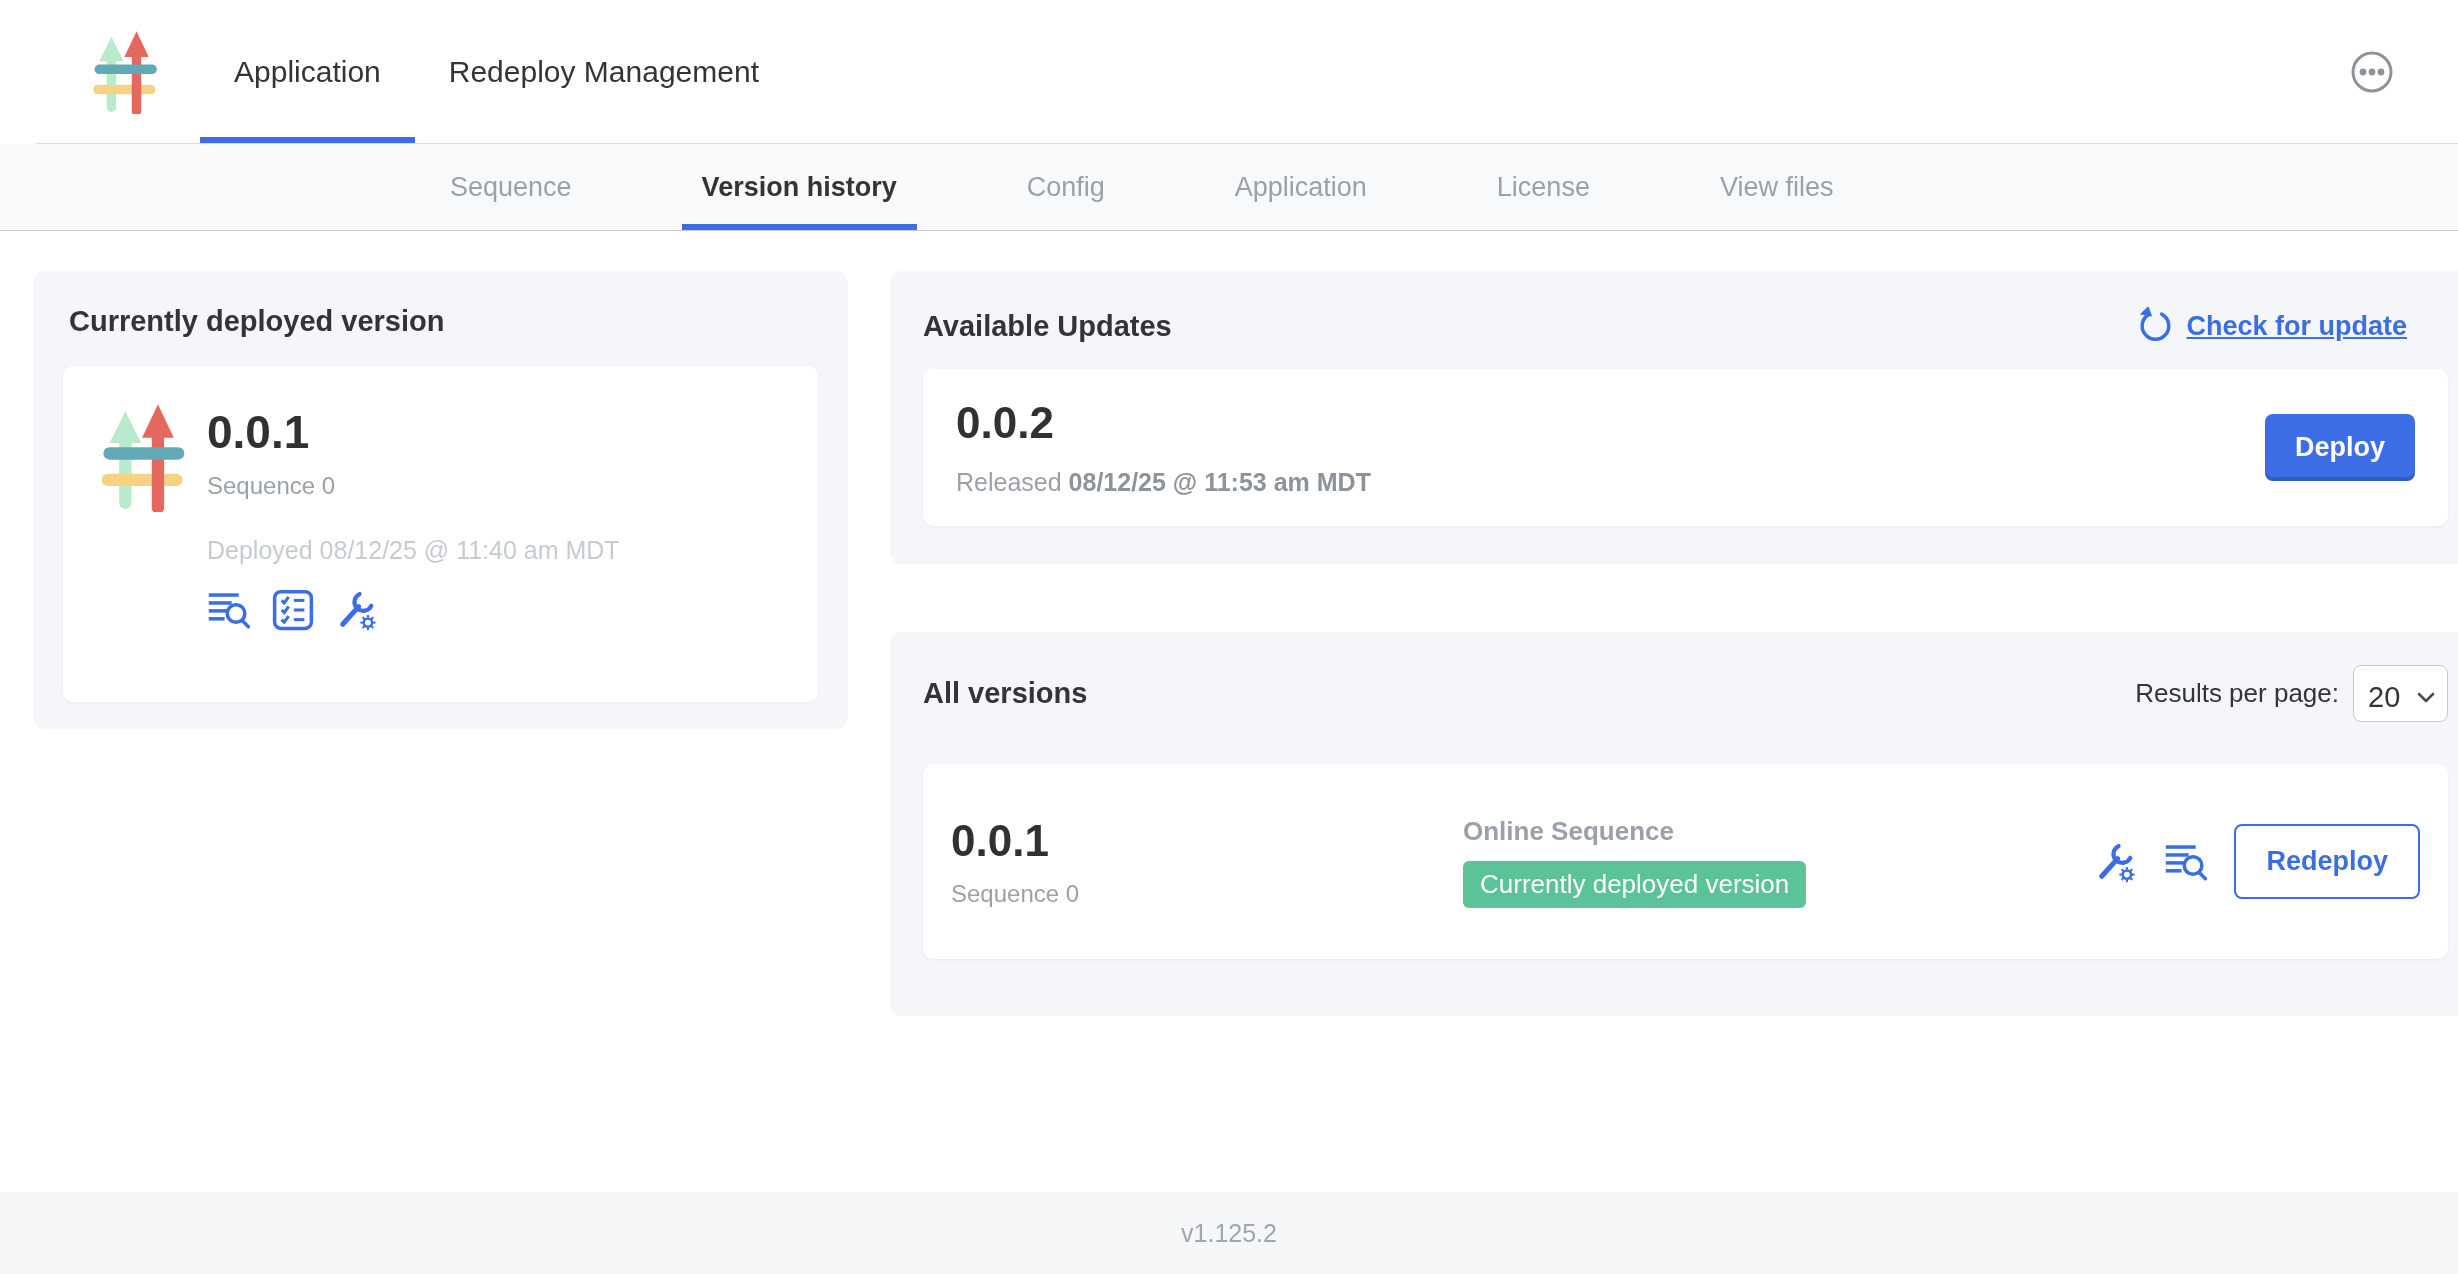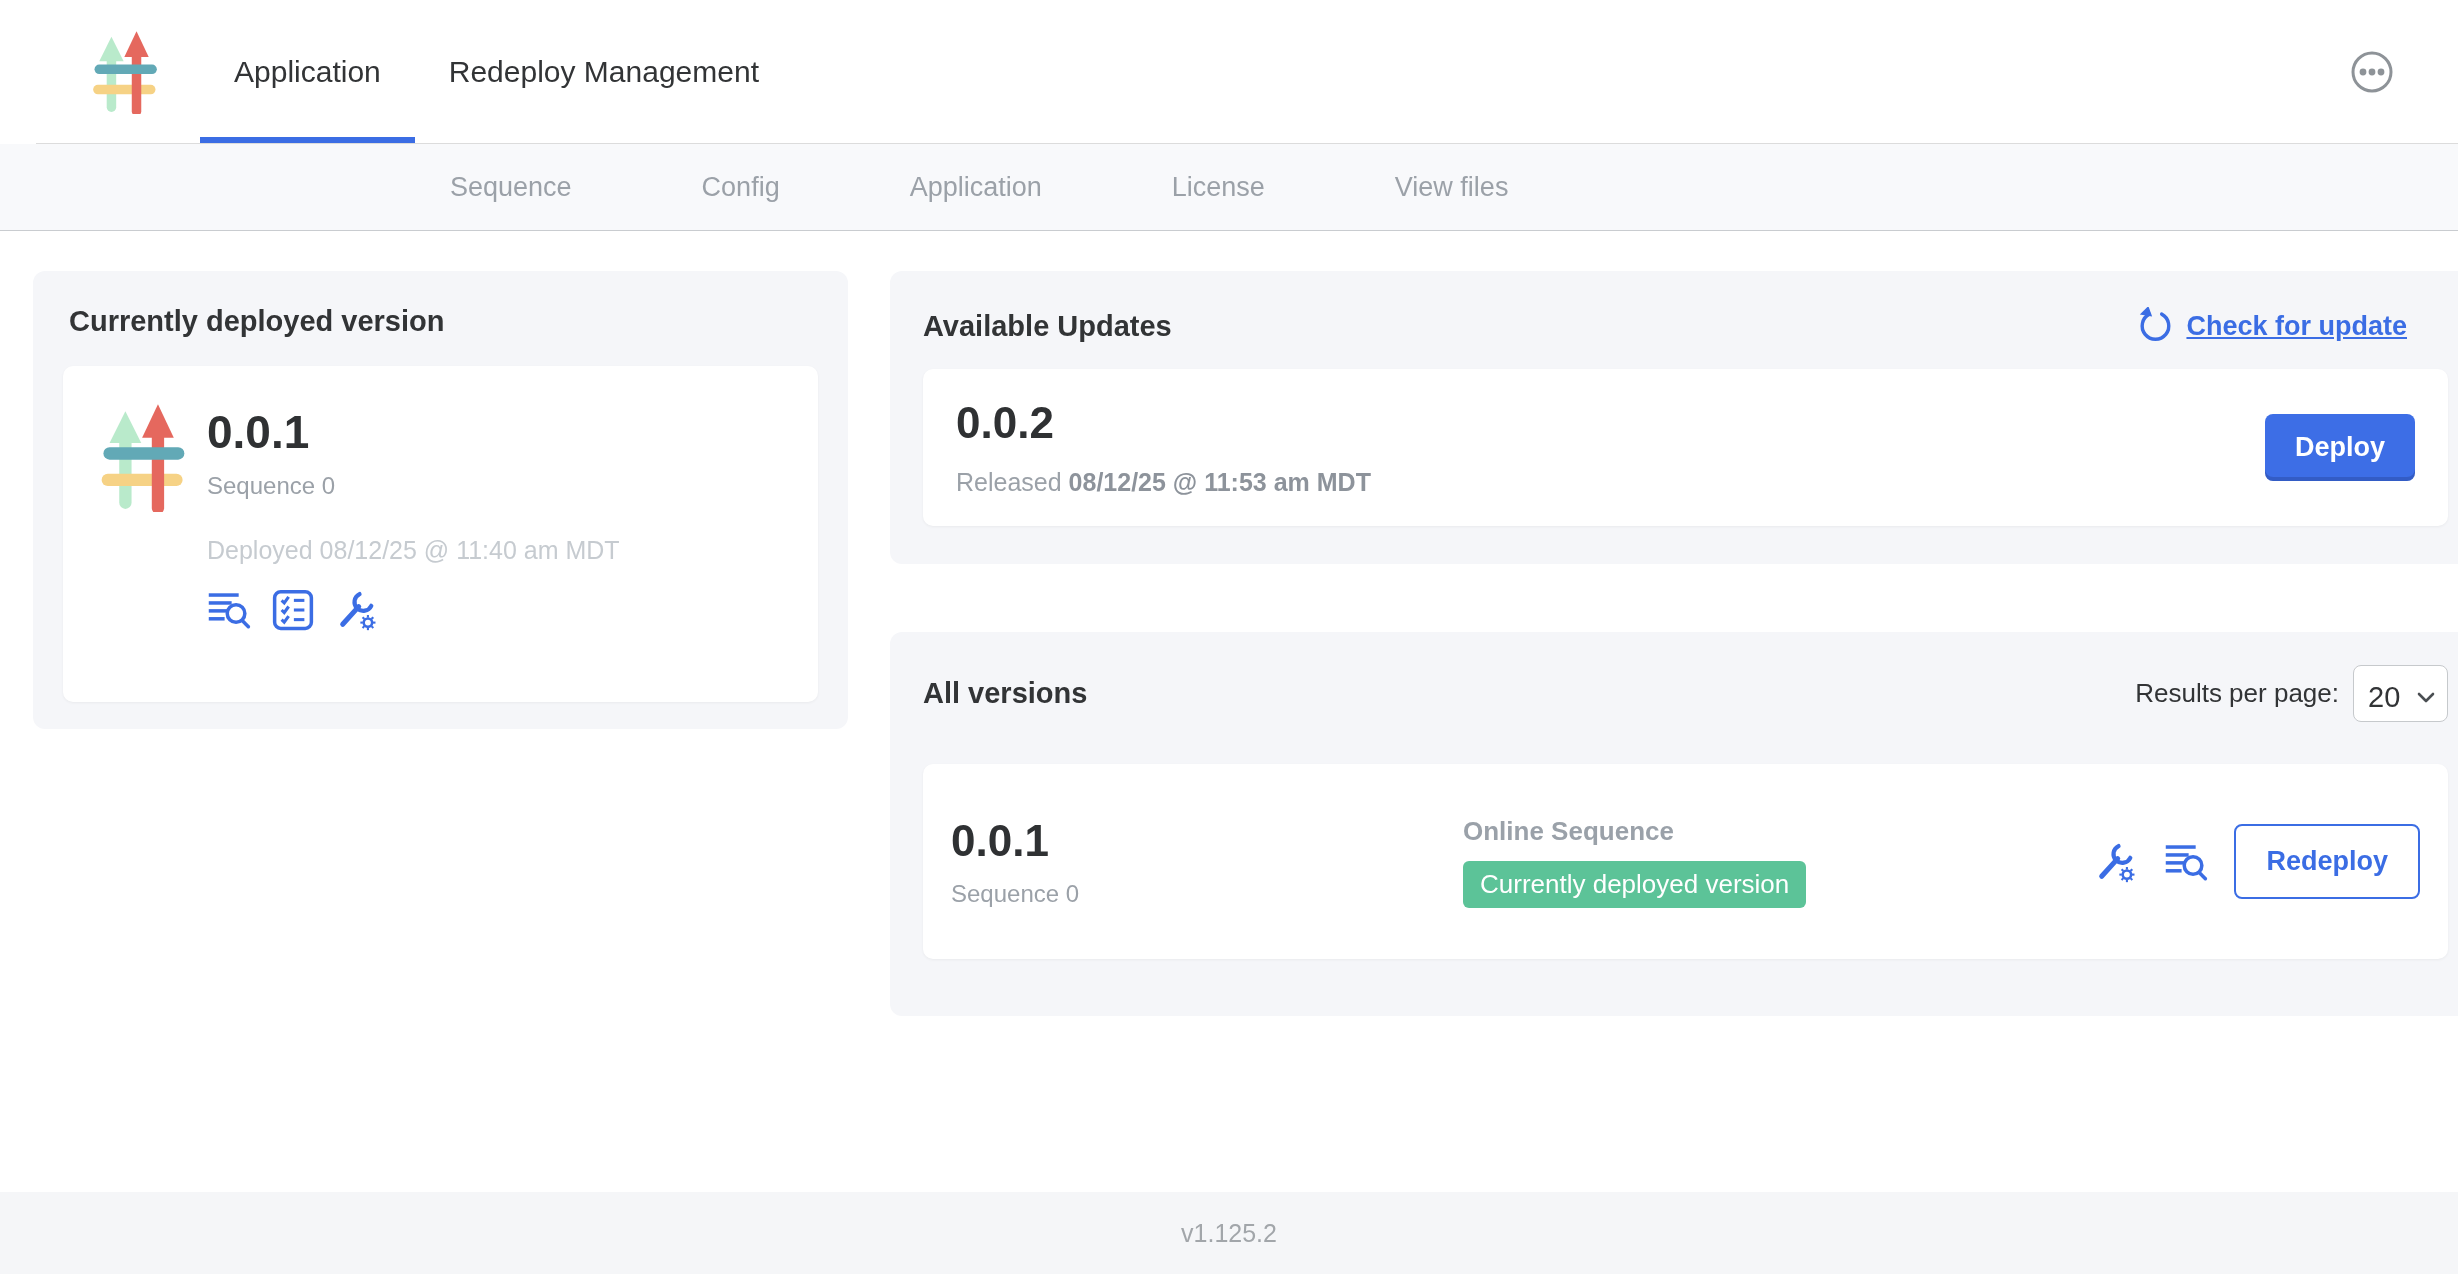--- a/index.html
+++ b/index.html
@@ -151,20 +151,23 @@
         <circle cx="13" cy="22" r="3.4" fill="#8e9398"></circle>
         <circle cx="22" cy="22" r="3.4" fill="#8e9398"></circle>
         <circle cx="31" cy="22" r="3.4" fill="#8e9398"></circle>
       </svg>
     </div>
   </header>
 
   <nav class="subnav">
     <div class="subnav-item">
         <span>Sequence</span>
+      </div>
+    <div class="subnav-item active">
+        <span>Version history</span>
       </div>
     <div class="subnav-item">
         <span>Config</span>
       </div>
     <div class="subnav-item">
         <span>Application</span>
       </div>
     <div class="subnav-item">
         <span>License</span>
       </div>

